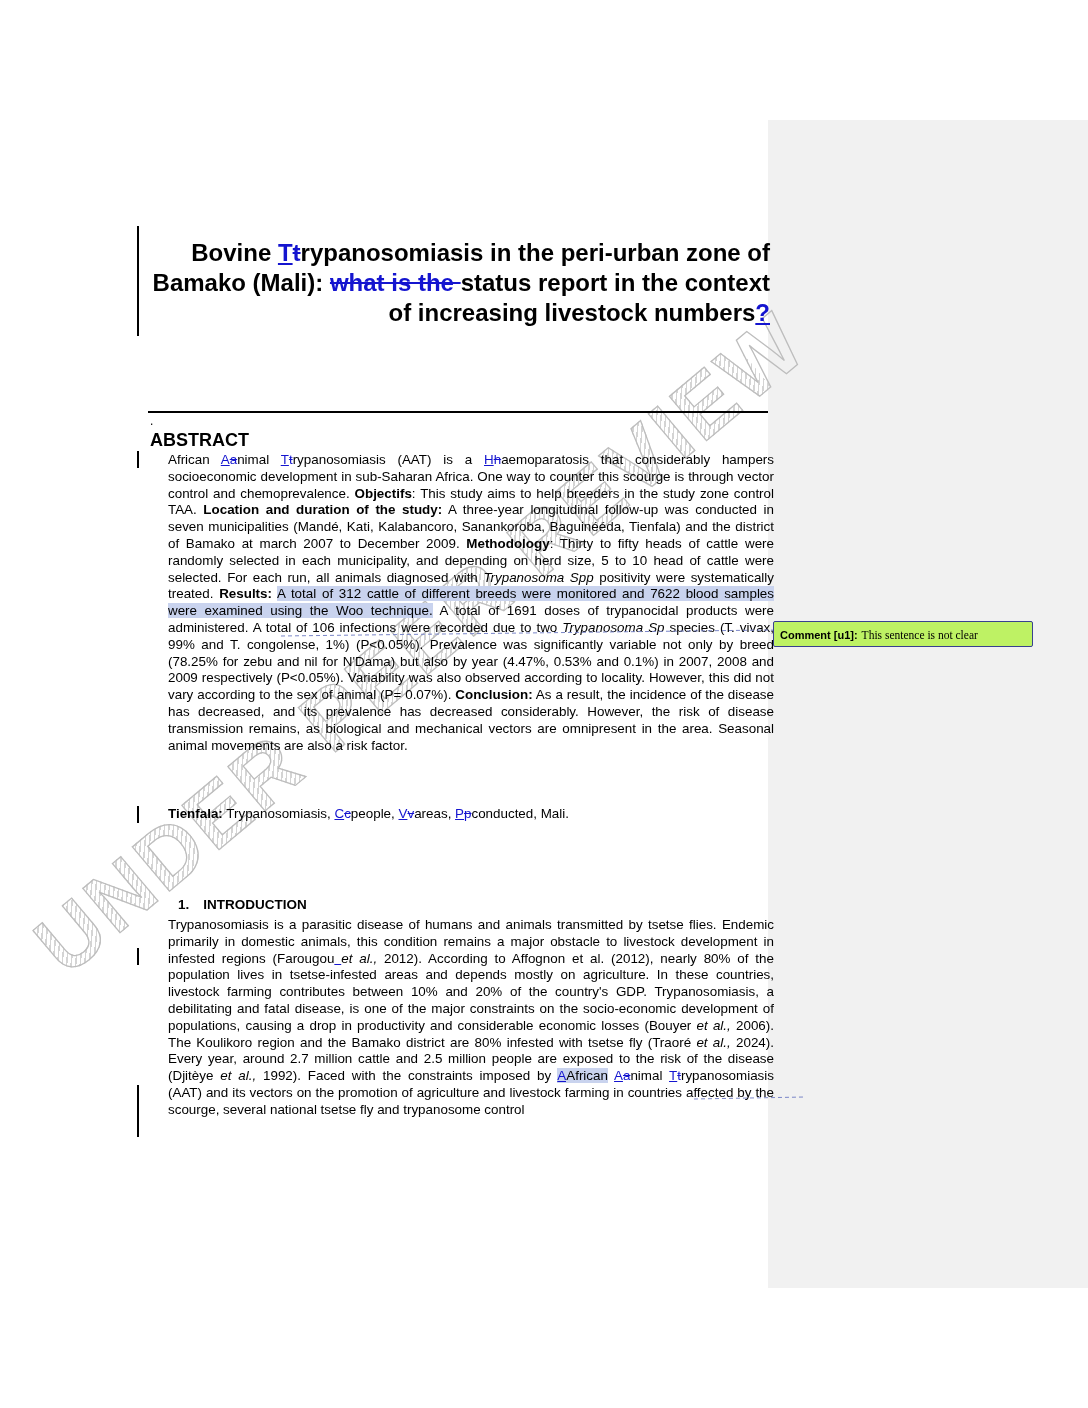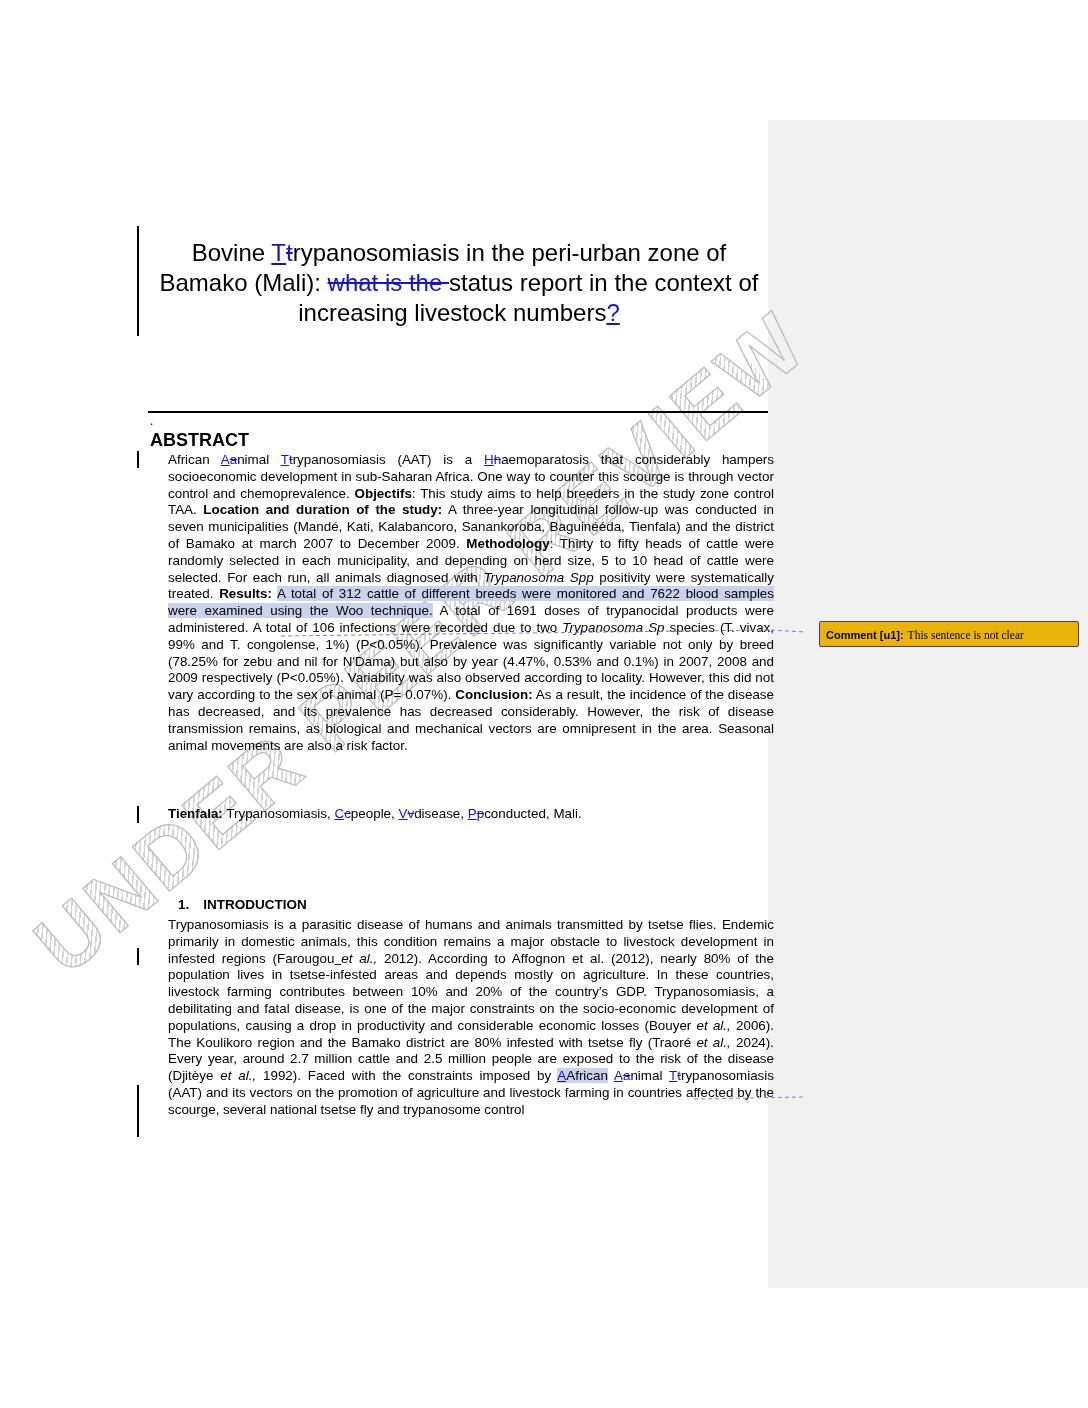--- a/index.html
+++ b/index.html
@@ -15,43 +15,43 @@
     font-size:84px;font-weight:bold;letter-spacing:4px;
     font-family:"Liberation Sans",sans-serif;
     color:transparent;-webkit-text-stroke:1.3px #bdbdbd;
     background:repeating-linear-gradient(135deg,#d4d4d4 0 1.5px,rgba(255,255,255,0) 1.5px 4.5px);
     -webkit-background-clip:text;background-clip:text;
     z-index:1;pointer-events:none;
   }
   .change-bar{position:absolute;left:137px;width:2px;background:#000;z-index:2;}
   .title{
     position:absolute;left:148px;top:238px;width:622px;margin:0;
-    font-size:24px;line-height:30px;font-weight:normal;text-align:center;z-index:2;
+    font-size:24px;line-height:30px;font-weight:bold;text-align:right;z-index:2;
   }
   .hr{position:absolute;left:148px;top:411px;width:620px;border-top:2px solid #000;z-index:2;}
   .dot{position:absolute;left:150px;top:414px;font-size:12px;z-index:2;}
   .abs-head{position:absolute;left:150px;top:430px;font-size:18px;font-weight:bold;z-index:2;}
   .para{
     position:absolute;left:168px;width:606px;margin:0;
     font-size:13.4px;line-height:16.8px;text-align:justify;z-index:2;
   }
   .abstract{top:452px;}
   .keywords{top:806px;}
   .intro-head{position:absolute;left:178px;top:897px;font-size:13.5px;font-weight:bold;z-index:2;}
   .intro-head .intro-label{margin-left:14px;}
   .intro{top:917px;}
   .ins{color:#1414cf;text-decoration:underline;}
   .del{color:#1414cf;text-decoration:line-through;}
   .b{font-weight:bold;}
   .i{font-style:italic;}
   .hl,.hl2{background-color:#c9d3ee;}
   .connectors{position:absolute;left:0;top:0;width:1088px;height:1408px;z-index:3;pointer-events:none;}
   .comment-box{
-    position:absolute;left:819px;width:260px;box-sizing:border-box;
-    background:#eab308;border:1px solid #39418f;border-radius:2px;
+    position:absolute;left:773px;width:260px;box-sizing:border-box;
+    background:#bef264;border:1px solid #39418f;border-radius:2px;
     padding:3px 6px;z-index:4;min-height:20px;
   }
   .c-label{font-weight:bold;font-size:11px;font-family:"Liberation Sans",sans-serif;}
   .c-text{font-size:11.5px;font-family:"Liberation Serif",serif;margin-left:4px;}
 </style>
 </head>
 <body>
 
 <div class="page">
 
@@ -66,21 +66,21 @@
   <div class="change-bar" style="top:1085px;height:52px;"></div>
 
   <h1 class="title"><span>Bovine </span><span class="ins">T</span><span class="del">t</span><span>rypanosomiasis in the peri-urban zone of Bamako (Mali): </span><span class="del">what is the </span><span>status report in the context of increasing livestock numbers</span><span class="ins">?</span></h1>
 
   <div class="hr"></div>
   <div class="dot">.</div>
   <div class="abs-head">ABSTRACT</div>
 
   <p class="para abstract"><span>African </span><span class="ins">A</span><span class="del">a</span><span>nimal </span><span class="ins">T</span><span class="del">t</span><span>rypanosomiasis (AAT) is a </span><span class="ins">H</span><span class="del">h</span><span>aemoparatosis that considerably hampers socioeconomic development in sub-Saharan Africa. One way to counter this scourge is through vector control and chemoprevalence. </span><span class="b">Objectifs</span><span>: This study aims to help breeders in the study zone control TAA. </span><span class="b">Location and duration of the study:</span><span> A three-year longitudinal follow-up was conducted in seven municipalities (Mandé, Kati, Kalabancoro, Sanankoroba, Baguinééda, Tienfala) and the district of Bamako at march 2007 to December 2009. </span><span class="b">Methodology</span><span>: Thirty to fifty heads of cattle were randomly selected in each municipality, and depending on herd size, 5 to 10 head of cattle were selected. For each run, all animals diagnosed with </span><span class="i">Trypanosoma Spp</span><span> positivity were systematically treated. </span><span class="b">Results:</span><span> </span><span class="hl">A total of 312 cattle of different breeds were monitored and 7622 blood samples were examined using the Woo technique.</span><span> A total of 1691 doses of trypanocidal products were administered. A total of 106 infections were recorded due to two </span><span class="i">Trypanosoma Sp</span><span> species (T. vivax, 99% and T. congolense, 1%) (P&lt;0.05%). Prevalence was significantly variable not only by breed (78.25% for zebu and nil for N'Dama) but also by year (4.47%, 0.53% and 0.1%) in 2007, 2008 and 2009 respectively (P&lt;0.05%). Variability was also observed according to locality. However, this did not vary according to the sex of animal (P= 0.07%). </span><span class="b">Conclusion:</span><span> As a result, the incidence of the disease has decreased, and its prevalence has decreased considerably. However, the risk of disease transmission remains, as biological and mechanical vectors are omnipresent in the area. Seasonal animal movements are also a risk factor.</span></p>
 
-  <p class="para keywords"><span class="b">Tienfala:</span><span> Trypanosomiasis, </span><span class="ins">C</span><span class="del">c</span><span>people, </span><span class="ins">V</span><span class="del">v</span><span>disease, </span><span class="ins">P</span><span class="del">p</span><span>conducted, Mali.</span></p>
+  <p class="para keywords"><span class="b">Tienfala:</span><span> Trypanosomiasis, </span><span class="ins">C</span><span class="del">c</span><span>people, </span><span class="ins">V</span><span class="del">v</span><span>areas, </span><span class="ins">P</span><span class="del">p</span><span>conducted, Mali.</span></p>
 
   <div class="intro-head">
     <span>1.</span><span class="intro-label">INTRODUCTION</span>
   </div>
 
   <p class="para intro"><span>Trypanosomiasis is a parasitic disease of humans and animals transmitted by tsetse flies. Endemic primarily in domestic animals, this condition remains a major obstacle to livestock development in infested regions (Farougou</span><span class="ins"> </span><span class="i">et al.,</span><span> 2012). According to Affognon et al. (2012), nearly 80% of the population lives in tsetse-infested areas and depends mostly on agriculture. In these countries, livestock farming contributes between 10% and 20% of the country's GDP. Trypanosomiasis, a debilitating and fatal disease, is one of the major constraints on the socio-economic development of populations, causing a drop in productivity and considerable economic losses (Bouyer </span><span class="i">et al.,</span><span> 2006). The Koulikoro region and the Bamako district are 80% infested with tsetse fly (Traoré </span><span class="i">et al.,</span><span> 2024). Every year, around 2.7 million cattle and 2.5 million people are exposed to the risk of the disease (Djitèye </span><span class="i">et al.,</span><span> 1992). Faced with the constraints imposed by </span><span class="ins hl2">A</span><span class="hl2">African</span><span> </span><span class="ins">A</span><span class="del">a</span><span>nimal </span><span class="ins">T</span><span class="del">t</span><span>rypanosomiasis (AAT) and its vectors on the promotion of agriculture and livestock farming in countries affected by the scourge, several national tsetse fly and trypanosome control</span></p>
 
   <svg class="connectors" viewBox="0 0 1088 1408">
     <polyline points="281,636 770,630 805,632" fill="none" stroke="#7a86c8" stroke-width="1" stroke-dasharray="4 3"></polyline>
     <polyline points="694,1099 805,1097" fill="none" stroke="#7a86c8" stroke-width="1" stroke-dasharray="4 3"></polyline>

